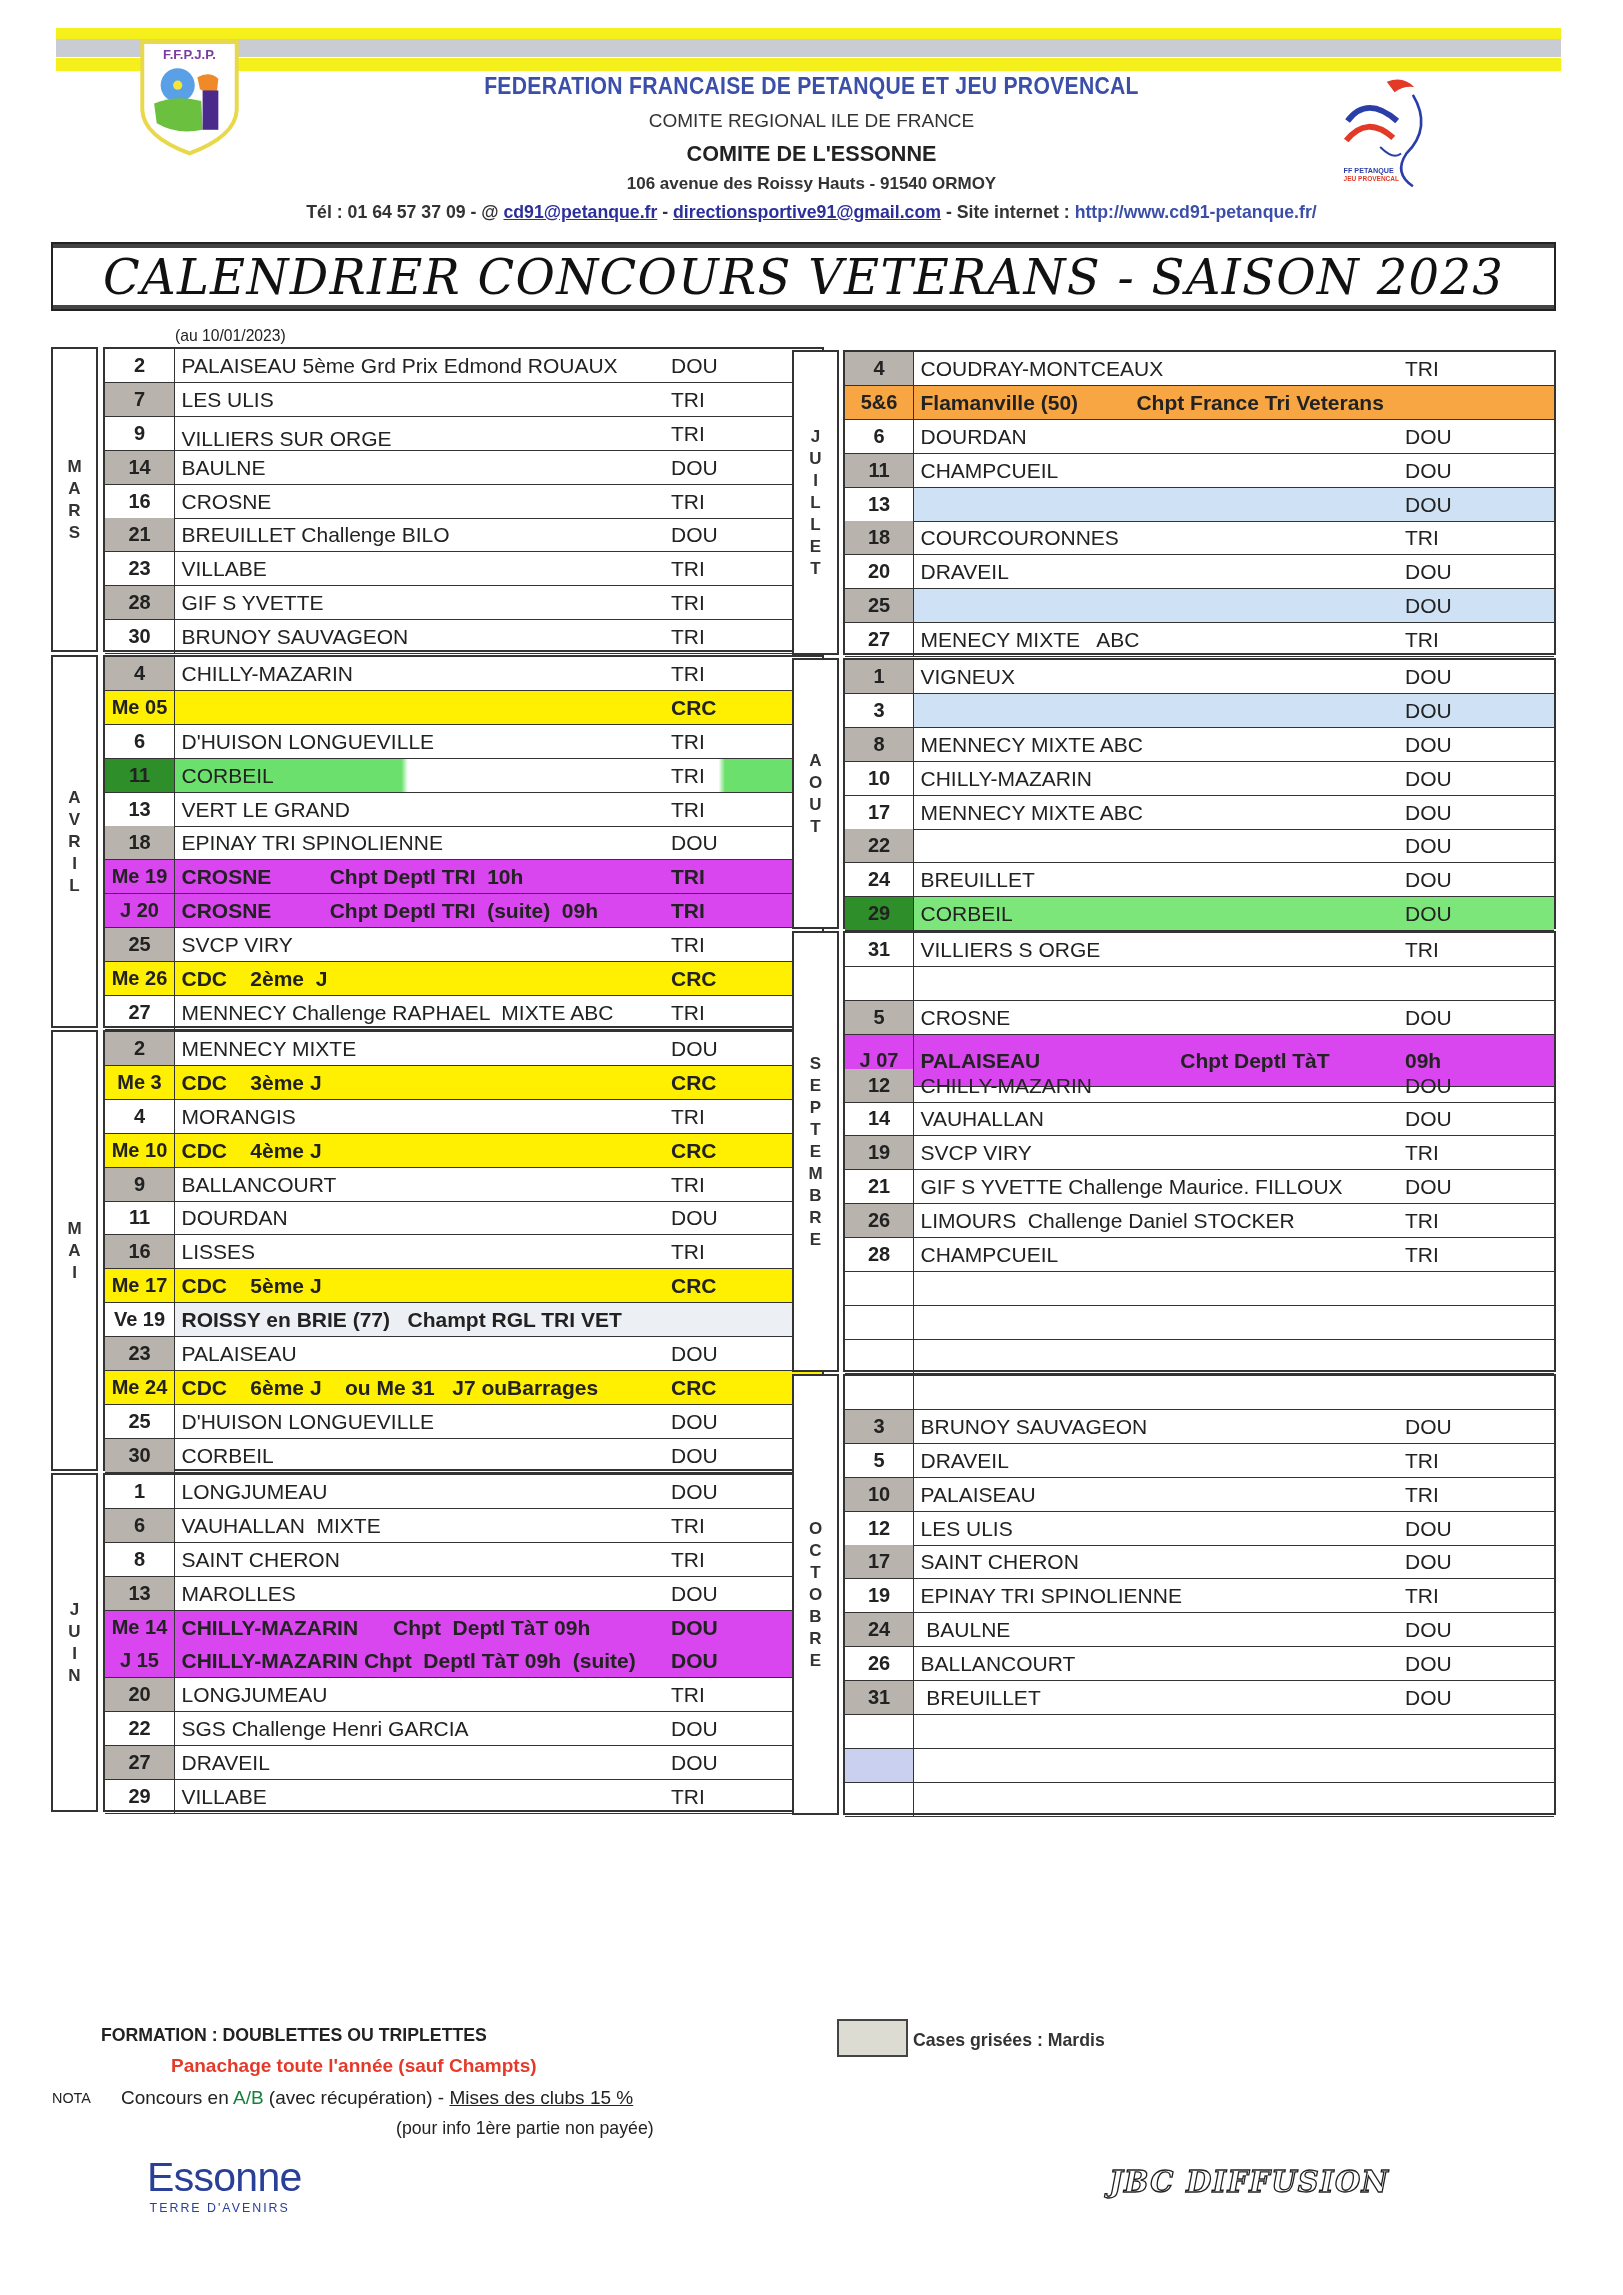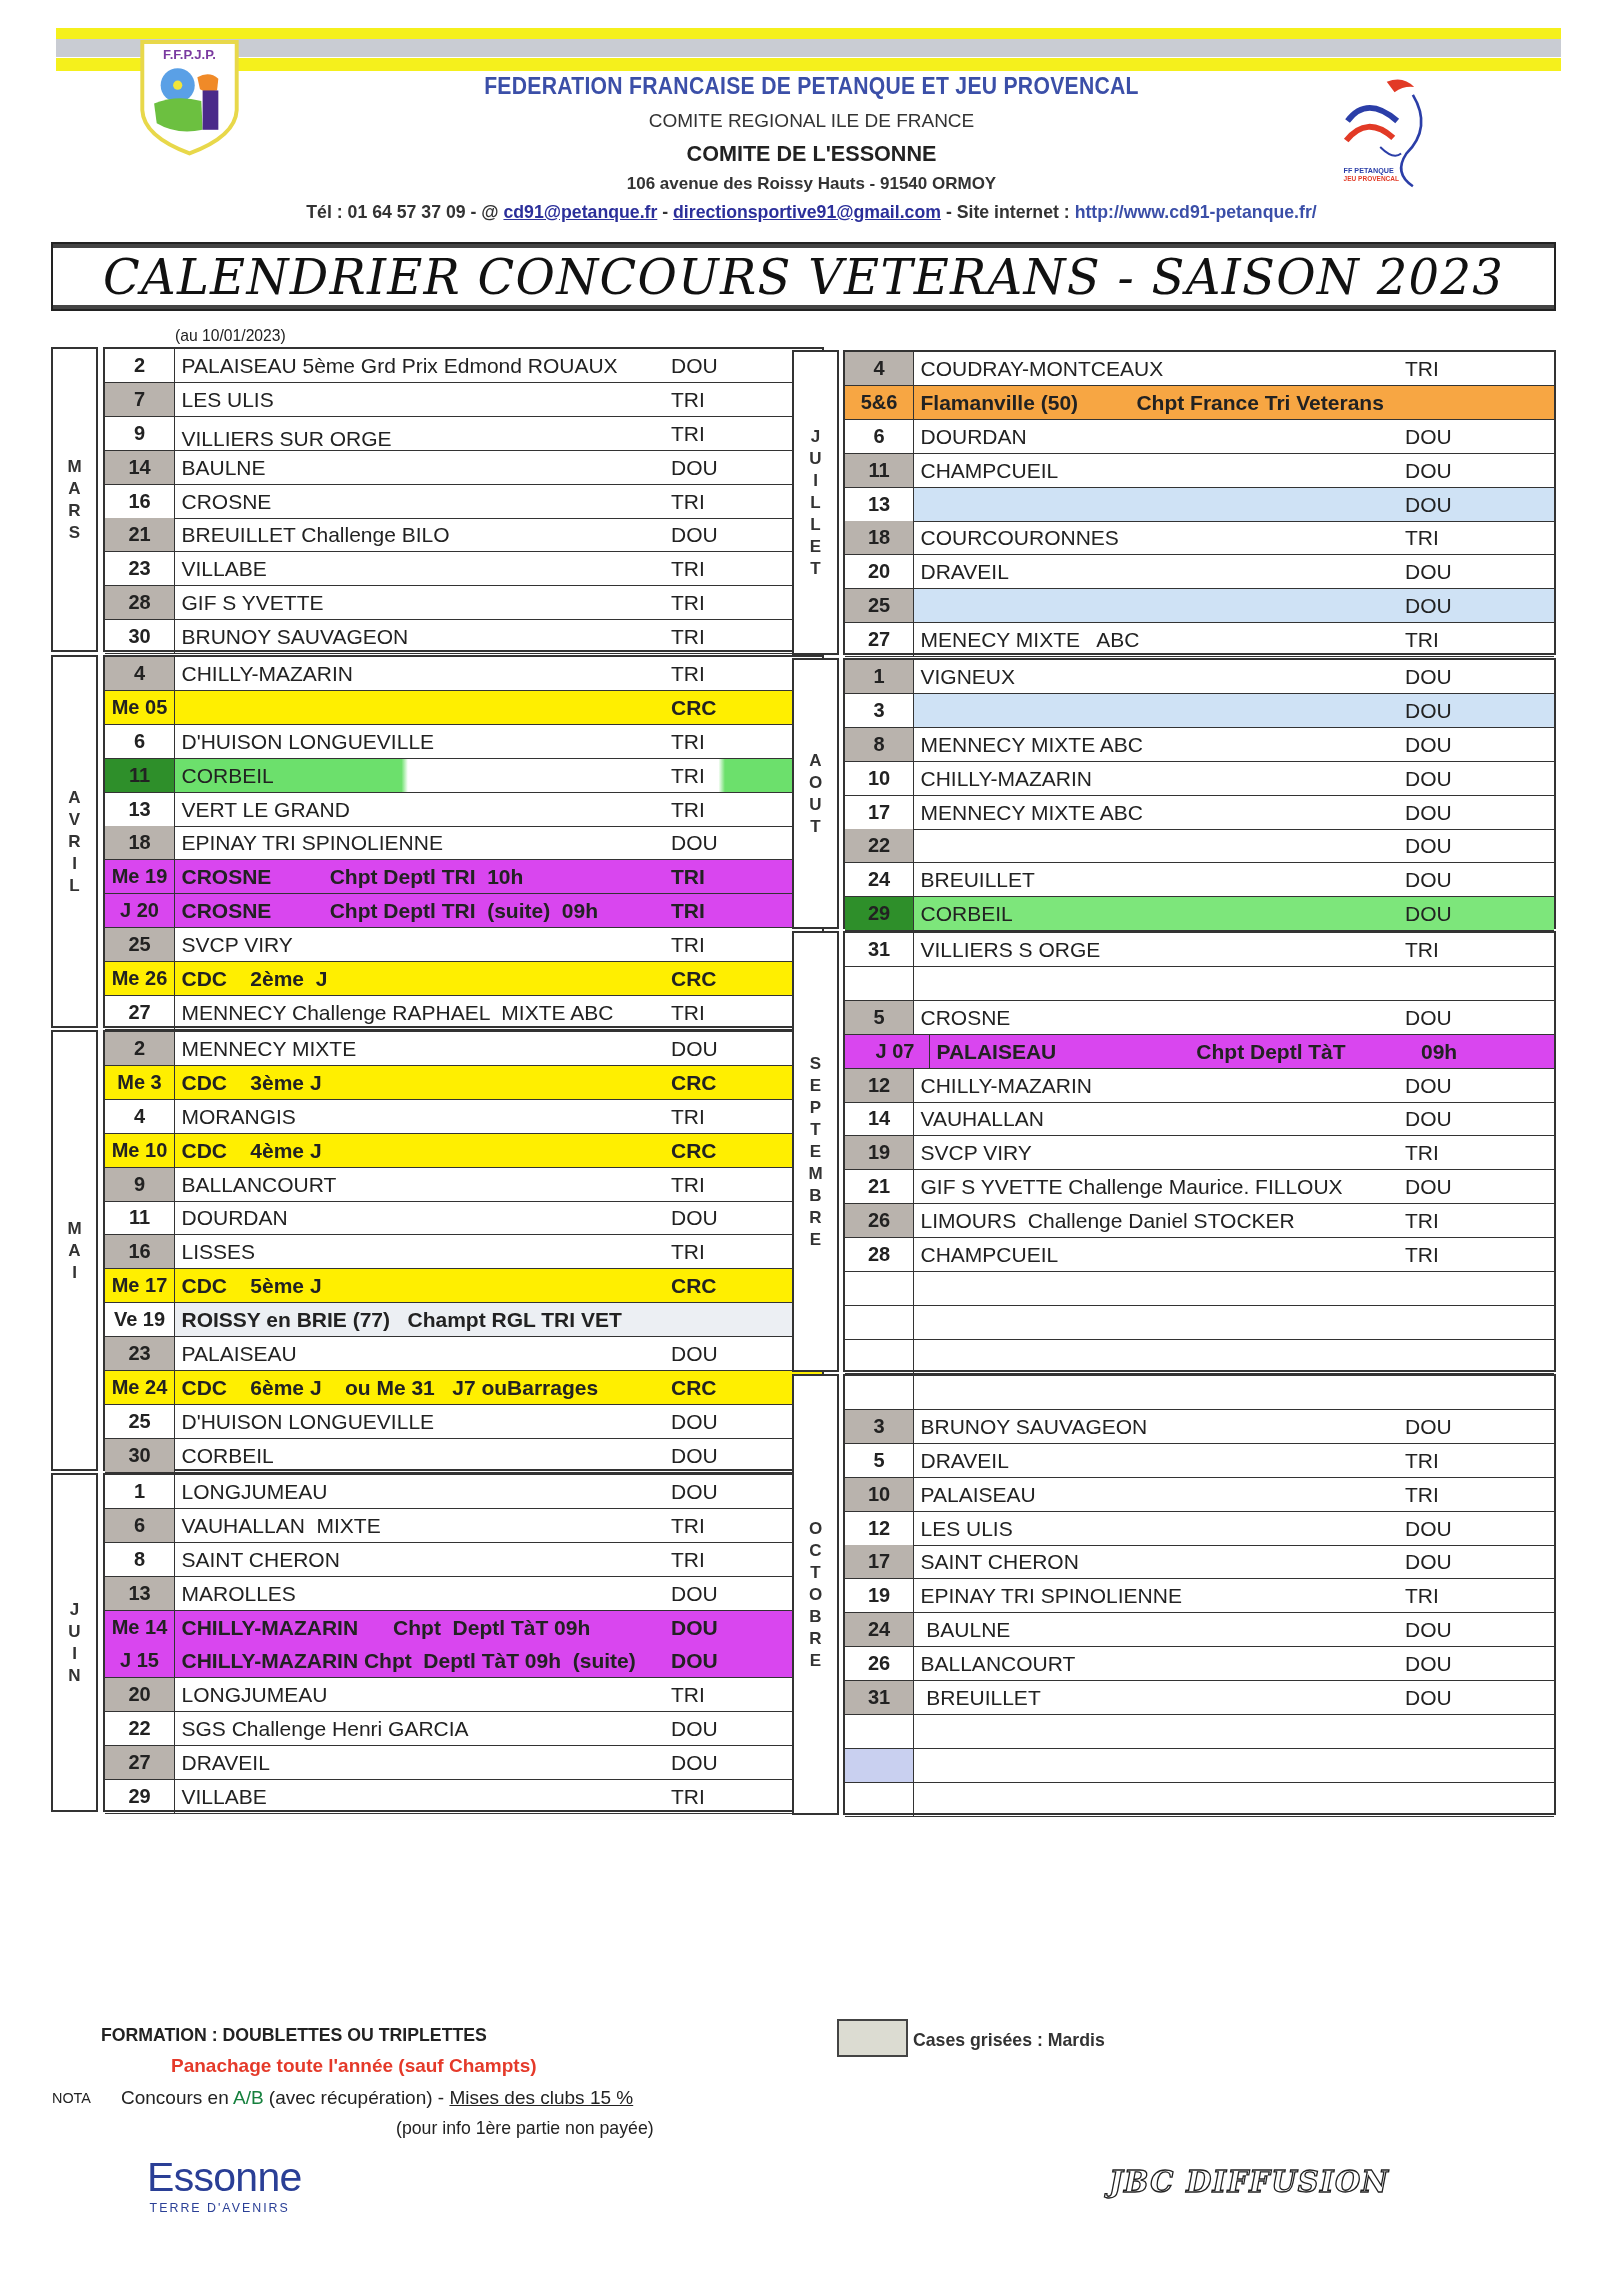--- a/index.html
+++ b/index.html
@@ -629,21 +629,21 @@
             <span class="type" style="left: 491px;"></span>
           </div>
         </div>
         <div class="row tuesday" style="top: 68px; height: 34px;">
           <div class="day" style="width: 69px;">5</div>
           <div class="ev">
             <span class="name" style="white-space: pre;">CROSNE</span>
             <span class="type" style="left: 491px;">DOU</span>
           </div>
         </div>
-        <div class="row red" style="top: 102px; height: 34px; padding-left: 16px;">
+        <div class="row red" style="top: 102px; height: 52px;">
           <div class="day" style="width: 69px;">J 07</div>
           <div class="ev">
             <span class="name" style="white-space: pre;">PALAISEAU                        Chpt Deptl TàT</span>
             <span class="type" style="left: 491px;">09h</span>
           </div>
         </div>
         <div class="row tuesday" style="top: 136px; height: 34px;">
           <div class="day" style="width: 69px;">12</div>
           <div class="ev">
             <span class="name" style="white-space: pre;">CHILLY-MAZARIN</span>

